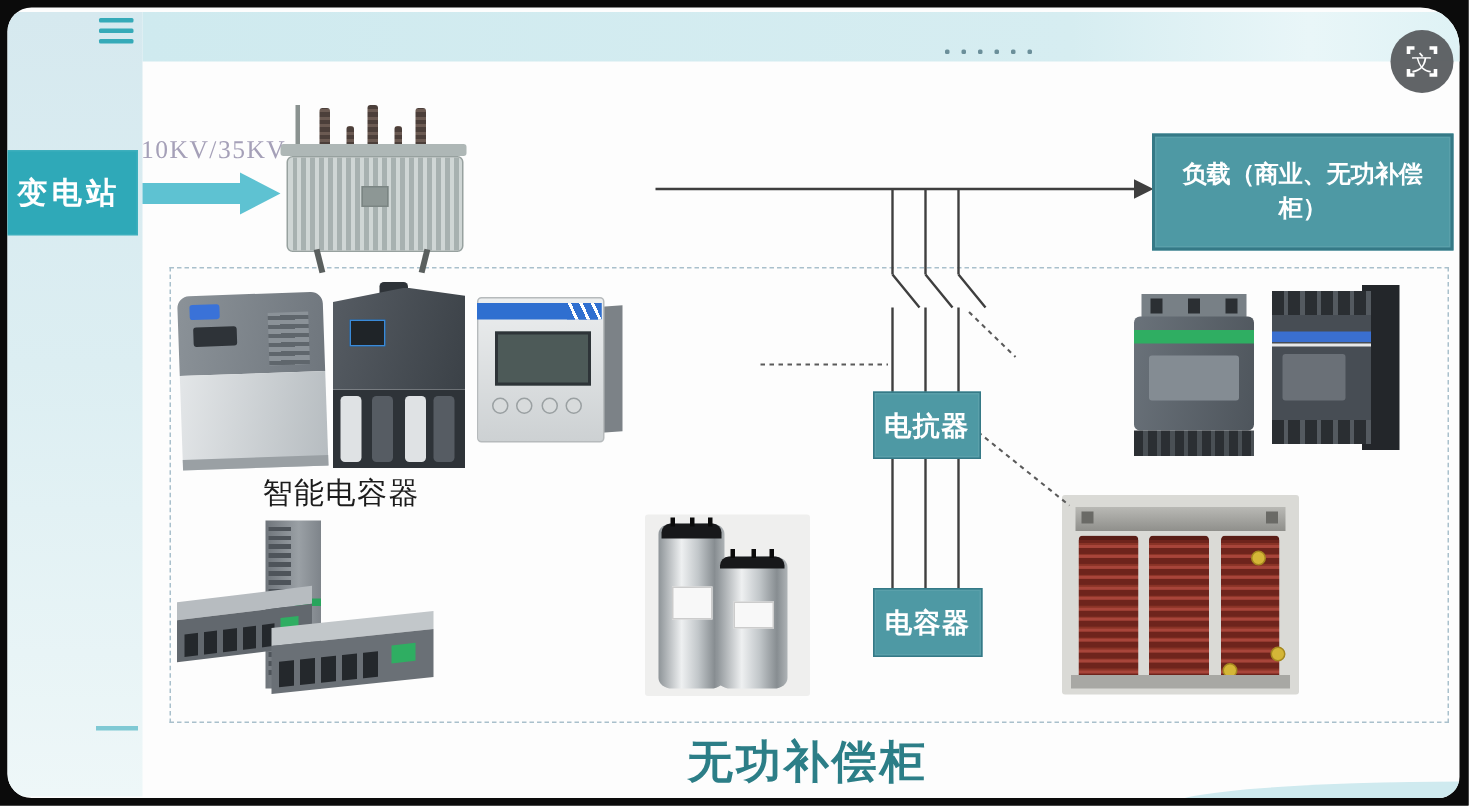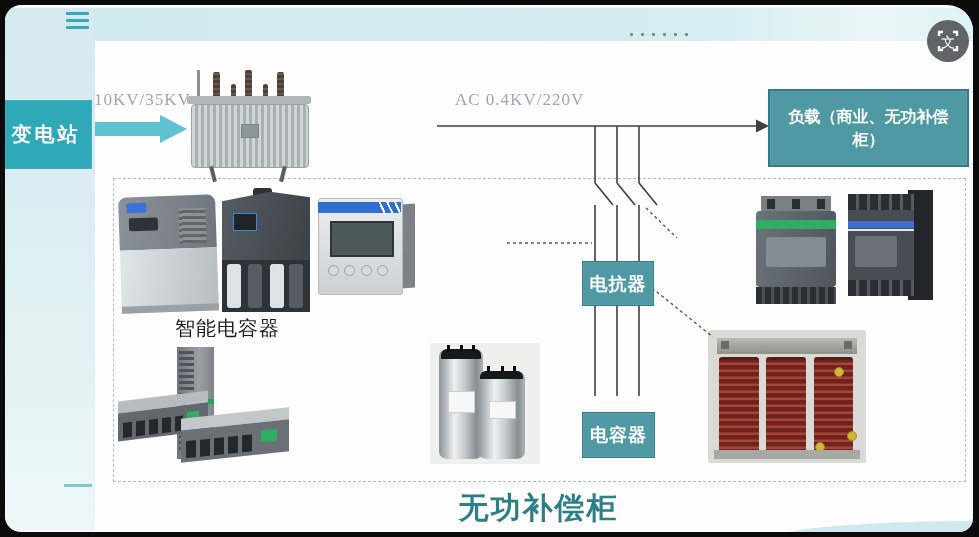--- a/index.html
+++ b/index.html
@@ -25,30 +25,30 @@
 
   
   #cabinet-box{left:113px;top:178px;width:851px;height:302px;
     border:1px dashed var(--dashed-border,#A9C0CC);}
 
   
   .node{position:absolute;background:var(--node-fill,#4E99A4);
     border:1px solid var(--node-border,#357986);color:#fff;font-weight:700;
     display:flex;align-items:center;justify-content:center;text-align:center;
     letter-spacing:1px;box-shadow:inset 0 0 0 1px rgba(255,255,255,.07);}
-  #substation{left:0;top:100px;width:92px;height:69px;font-size:20px;
+  #substation{left:0;top:100px;width:92px;height:57px;font-size:20px;
     background:var(--substation-fill,#2FA9B8);border:none;letter-spacing:3px;}
   #transformer-node{left:318px;top:92px;width:119px;height:66px;font-size:19px;}
   #load-node{left:768px;top:89px;width:197px;height:74px;font-size:16px;
     border-width:2px;letter-spacing:0;}
   #load-node span{display:block;width:178px;line-height:1.45;}
   #controller-node{left:436px;top:224px;width:71px;height:41px;font-size:18px;}
   #switch-node{left:678px;top:224px;width:62px;height:42px;font-size:18px;}
   #reactor-node{left:582px;top:261px;width:70px;height:43px;font-size:18px;}
-  #capacitor-node{left:582px;top:392px;width:71px;height:44px;font-size:18px;margin-top:20px;}
+  #capacitor-node{left:582px;top:392px;width:71px;height:44px;font-size:18px;}
 
   .wire-label{position:absolute;font-family:"Liberation Serif",serif;
     color:var(--line-label-text,#A5A0B8);font-size:17px;letter-spacing:1px;}
   #hv-label{left:94px;top:90px;}
   #lv-label{left:455px;top:90px;}
 
   .caption{position:absolute;color:#1c1c1c;}
   #smartcap-caption{left:175px;top:315px;font-size:20px;letter-spacing:1px;text-align:right;}
   #svgapf-caption{left:293px;top:395px;font-size:20px;}
   #cabinet-title{left:113px;top:488px;width:851px;text-align:center;
@@ -272,21 +272,20 @@
 
     <path d="M507 243 H592" stroke="#5a5a5a" stroke-width="1.4" stroke-dasharray="3 3" fill="none"></path>
     <path d="M646 208 L677 238" stroke="#5a5a5a" stroke-width="1.4" stroke-dasharray="3 3" fill="none"></path>
     <path d="M652 288 L713 337" stroke="#5a5a5a" stroke-width="1.4" stroke-dasharray="3 3" fill="none"></path>
   </svg>
 
   <div class="node" id="substation">
     <span>变电站</span>
   </div>
   <div class="wire-label" id="hv-label">10KV/35KV</div>
-  <div class="wire-label" id="lv-label">AC 0.4KV/220V</div>
   <div class="node" id="load-node">
     <span>负载（商业、无功补偿柜）</span>
   </div>
   <div class="node" id="reactor-node">
     <span>电抗器</span>
   </div>
   <div class="node" id="capacitor-node">
     <span>电容器</span>
   </div>
 

